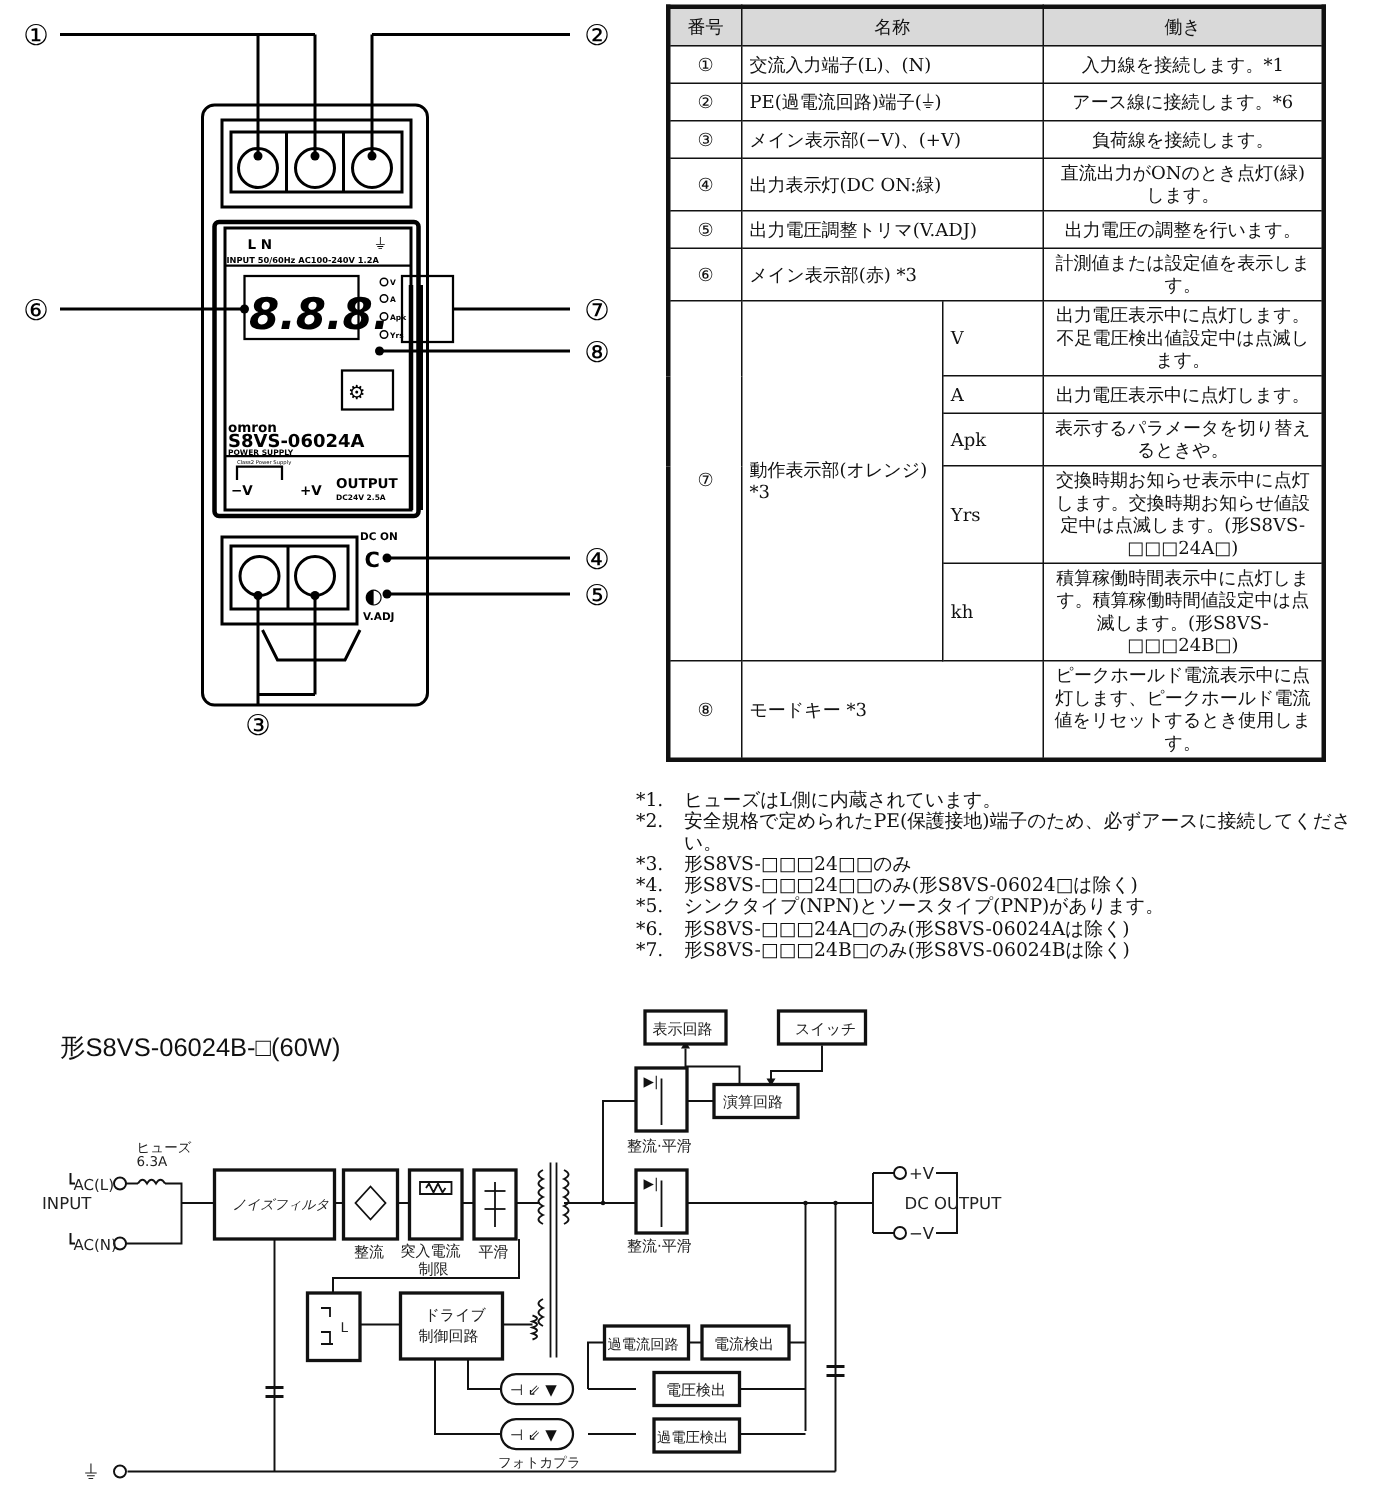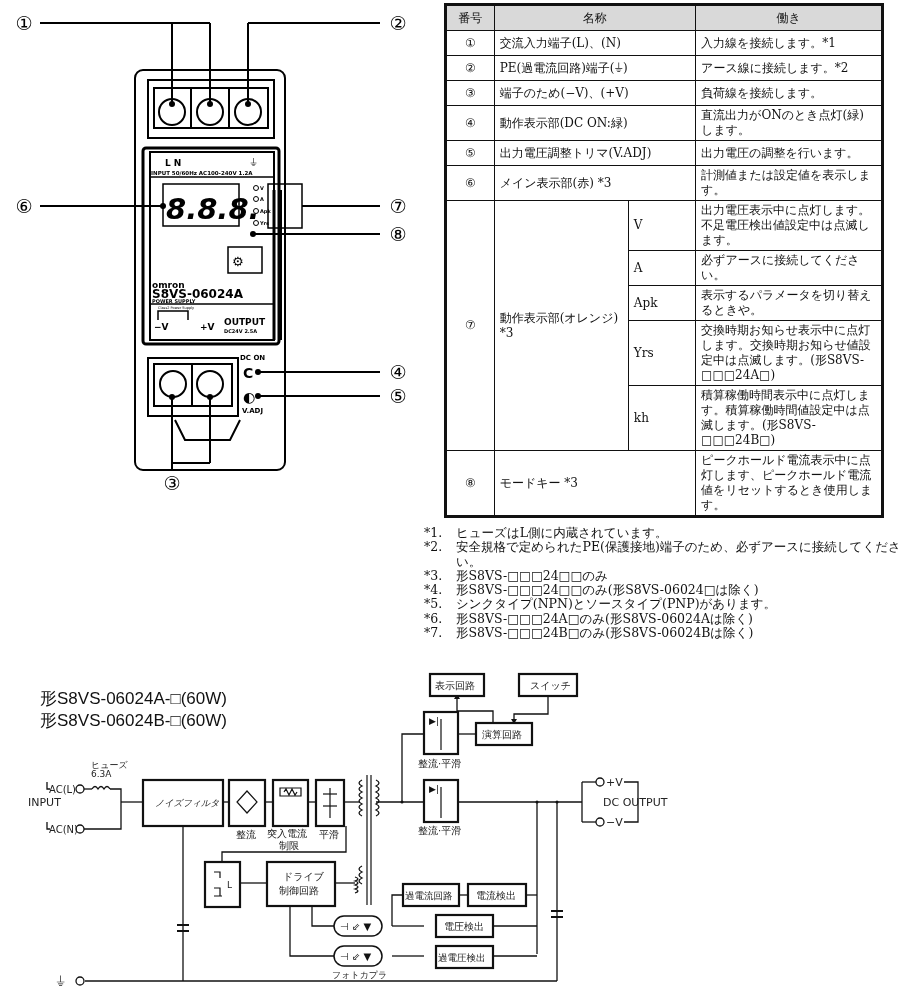--- a/index.html
+++ b/index.html
@@ -10,21 +10,21 @@
 
   
   #spec-table { position:absolute; left:428px; top:3px; width:440px;
                 border-collapse:collapse; font-size:12px; line-height:15px;
                 border:3px solid #111;margin-left:16px; }
   #spec-table th, #spec-table td { border:1px solid #111; padding:2px 5px; vertical-align:middle; }
   #spec-table th { background:#d9d9d9; font-weight:normal; text-align:center; height:20px; }
   #spec-table td.num { text-align:center; width:44px; }
   #spec-table td.name { width:155px; }
   #spec-table td.sub { width:66px; }
-  #spec-table td.desc { width:205px; }
+  #spec-table td.desc { width:205px;text-align:center; }
   #spec-table tr.single td { height:20px; }
 
   
   #notes { position:absolute; left:424px; top:526px; width:496px; font-size:12.5px; line-height:14.3px; }
   #notes .note { display:flex; }
   #notes .note .mk { width:32px; flex:none; }
   #notes .note .tx { flex:1; }
 
   
   #bd-title { position:absolute; left:40px; top:688px; font-family:"Liberation Sans", sans-serif;
@@ -150,51 +150,51 @@
   </thead>
   <tbody>
     <tr class="single">
       <td class="num">①</td>
       <td colspan="2">交流入力端子(L)、(N)</td>
       <td class="desc">入力線を接続します。*1</td>
     </tr>
     <tr class="single">
       <td class="num">②</td>
       <td colspan="2">PE(過電流回路)端子(⏚)</td>
-      <td class="desc">アース線に接続します。*2</td>
+      <td class="desc">アース線に接続します。*6</td>
     </tr>
     <tr class="single">
       <td class="num">③</td>
-      <td colspan="2">端子のため(−V)、(+V)</td>
+      <td colspan="2">メイン表示部(−V)、(+V)</td>
       <td class="desc">負荷線を接続します。</td>
     </tr>
     <tr>
       <td class="num">④</td>
-      <td colspan="2">動作表示部(DC ON:緑)</td>
+      <td colspan="2">出力表示灯(DC ON:緑)</td>
       <td class="desc">直流出力がONのとき点灯(緑)します。</td>
     </tr>
     <tr class="single">
       <td class="num">⑤</td>
       <td colspan="2">出力電圧調整トリマ(V.ADJ)</td>
       <td class="desc">出力電圧の調整を行います。</td>
     </tr>
     <tr class="single">
       <td class="num">⑥</td>
       <td colspan="2">メイン表示部(赤) *3</td>
       <td class="desc">計測値または設定値を表示します。</td>
     </tr>
     <tr>
       <td class="num" rowspan="5">⑦</td>
       <td class="name" rowspan="5">動作表示部(オレンジ) *3</td>
       <td class="sub" style="height:44px">V</td>
       <td class="desc">出力電圧表示中に点灯します。不足電圧検出値設定中は点滅します。</td>
     </tr>
     <tr class="single">
       <td class="sub">A</td>
-      <td class="desc">必ずアースに接続してください。</td>
+      <td class="desc">出力電圧表示中に点灯します。</td>
     </tr>
     <tr>
       <td class="sub">Apk</td>
       <td class="desc">表示するパラメータを切り替えるときや。</td>
     </tr>
     <tr>
       <td class="sub" style="height:60px">Yrs</td>
       <td class="desc">交換時期お知らせ表示中に点灯します。交換時期お知らせ値設定中は点滅します。(形S8VS-□□□24A□)</td>
     </tr>
     <tr>
@@ -234,21 +234,20 @@
       <span class="mk">*6.</span>
       <span class="tx">形S8VS-□□□24A□のみ(形S8VS-06024Aは除く)</span>
     </div>
   <div class="note">
       <span class="mk">*7.</span>
       <span class="tx">形S8VS-□□□24B□のみ(形S8VS-06024Bは除く)</span>
     </div>
 </div>
 
 <div id="bd-title">
-  <div>形S8VS-06024A-□(60W)</div>
   <div>形S8VS-06024B-□(60W)</div>
 </div>
 
 <svg width="924" height="999" style="position:absolute;left:0;top:0;pointer-events:none" viewBox="0 0 924 999">
   <g stroke="#111" fill="none" stroke-width="1.3">
 
     <path d="M47 782 L47 789 L50 789"></path>
       <path d="M47 822 L47 829 L50 829"></path>
     <circle cx="80" cy="789" r="4"></circle>
       <circle cx="80" cy="829" r="4"></circle>

